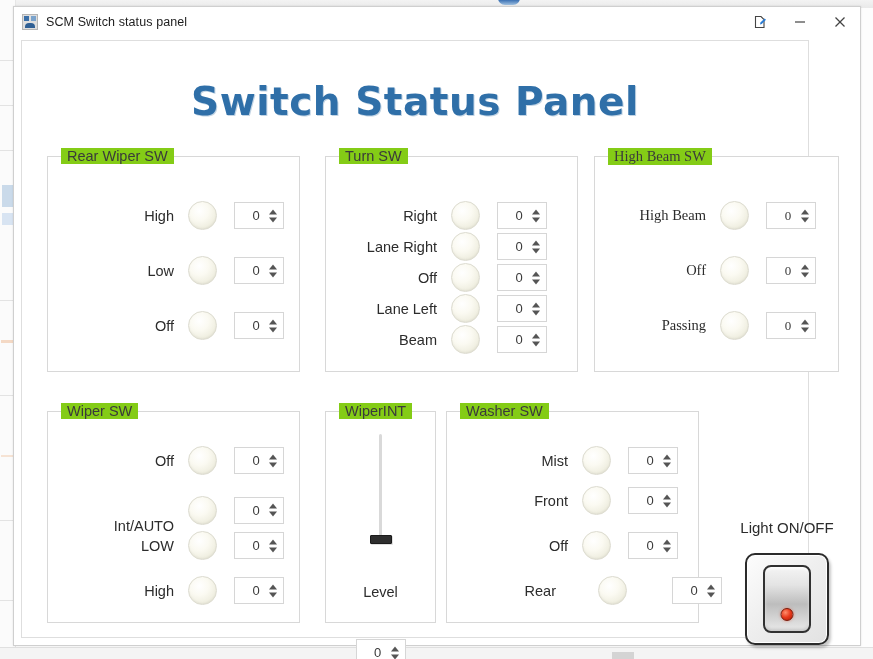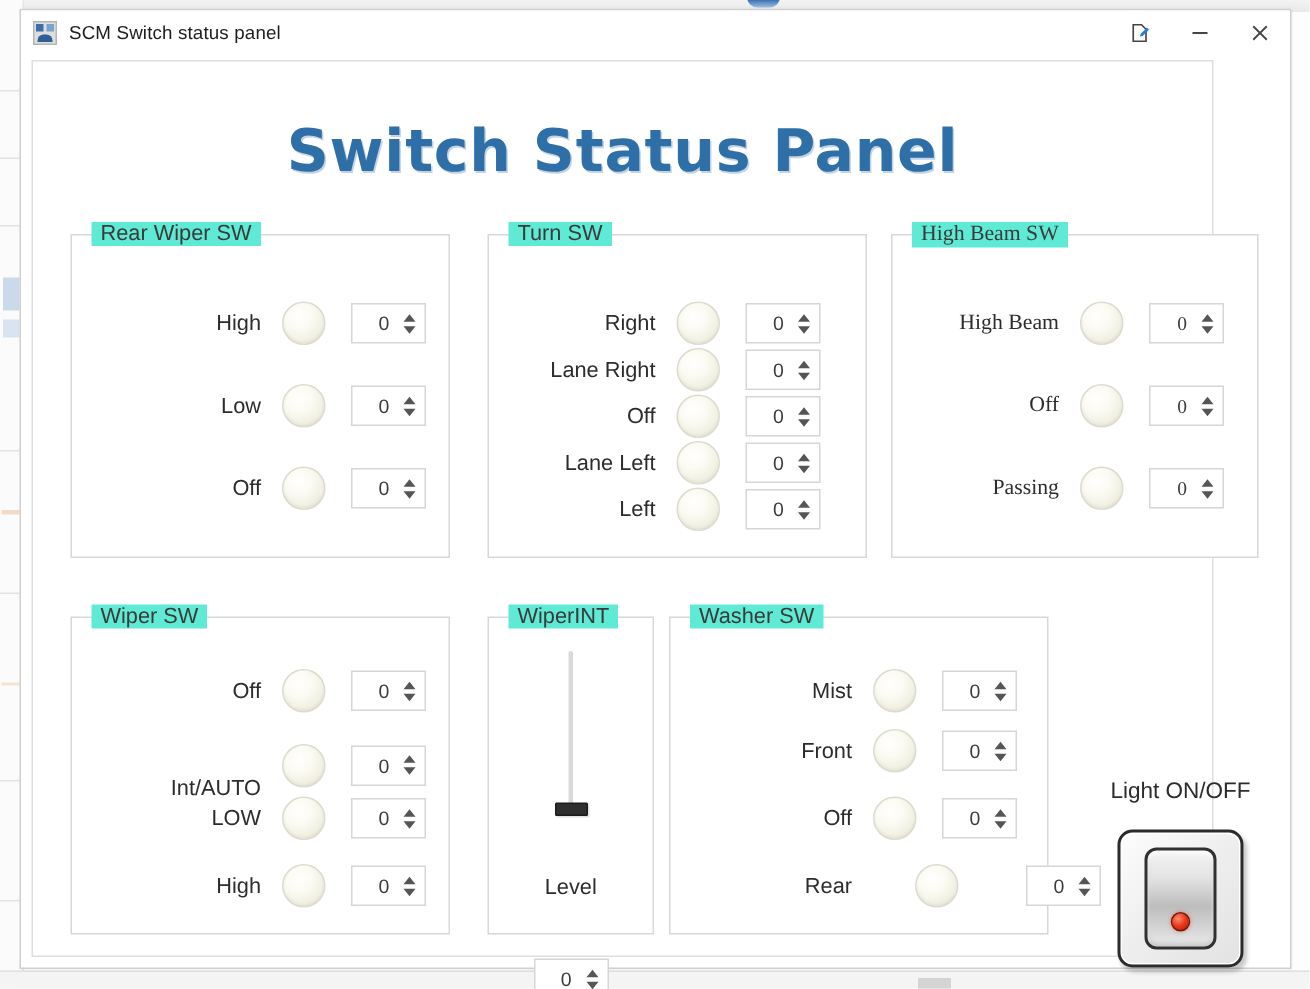--- a/index.html
+++ b/index.html
@@ -117,21 +117,21 @@
 
   
   .group {
     position: absolute;
     border: 1px solid #d8d8d8;
     background: #ffffff;
   }
   .group-title {
     position: absolute;
     top: -9px; left: 13px;
-    background: #5eead4;
+    background: #84cc16;
     padding: 0 6px;
     font-size: 14.5px;
     color: #3a3a3a;
     white-space: nowrap;
   }
 
   
   .row {
     display: flex;
     align-items: center;
@@ -400,21 +400,21 @@
         <div class="spinner">
           <div class="value">0</div>
           <div class="arrows">
             <div class="arrow-up"></div>
             <div class="arrow-dn"></div>
           </div>
         </div>
       </div>
 
       <div class="row" style="left:15px; top:168px;">
-        <div class="row-label" style="width:110px;">Left</div>
+        <div class="row-label" style="width:110px;">Beam</div>
         <div class="led"></div>
         <div class="spinner">
           <div class="value">0</div>
           <div class="arrows">
             <div class="arrow-up"></div>
             <div class="arrow-dn"></div>
           </div>
         </div>
       </div>
     </div>
@@ -561,21 +561,21 @@
         <div class="led"></div>
         <div class="spinner">
           <div class="value">0</div>
           <div class="arrows">
             <div class="arrow-up"></div>
             <div class="arrow-dn"></div>
           </div>
         </div>
       </div>
 
-      <div class="row" style="left:20px; top:164px;gap:28px;">
+      <div class="row" style="left:8px; top:164px;gap:28px;">
         <div class="row-label" style="width:115px;">Rear</div>
         <div class="led"></div>
         <div class="spinner">
           <div class="value">0</div>
           <div class="arrows">
             <div class="arrow-up"></div>
             <div class="arrow-dn"></div>
           </div>
         </div>
       </div>

